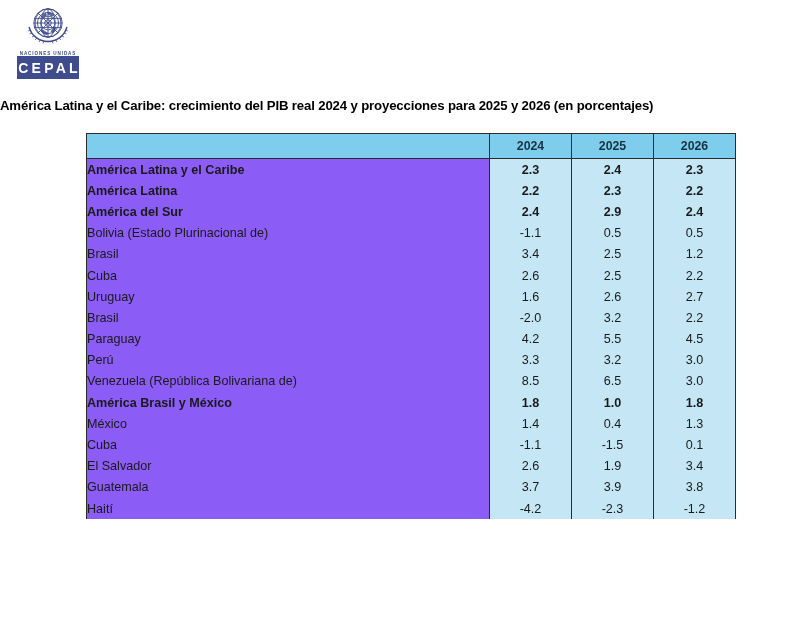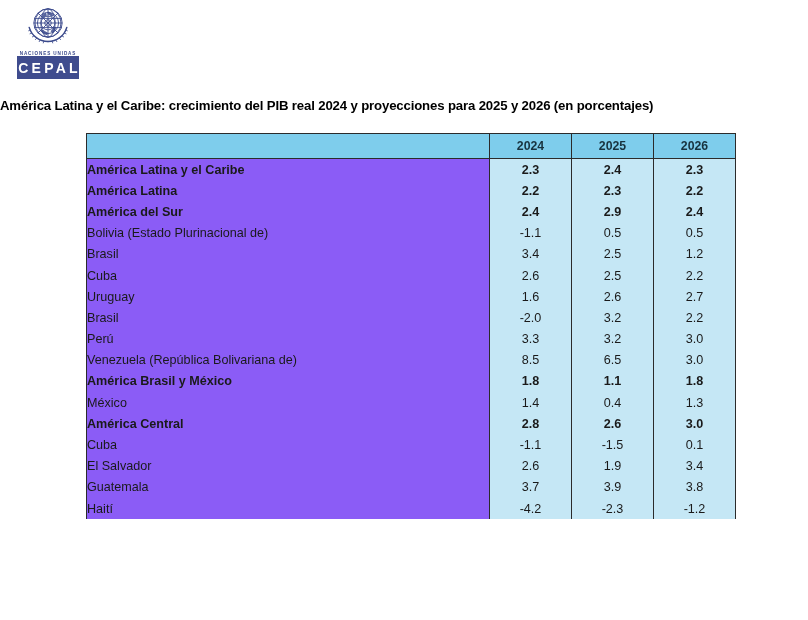--- a/index.html
+++ b/index.html
@@ -250,50 +250,50 @@
           <td class="val-col">2.6</td>
           <td class="val-col last">2.7</td>
         </tr>
         <tr class="data-row">
           <td class="name-col ind3">Brasil</td>
           <td class="val-col">-2.0</td>
           <td class="val-col">3.2</td>
           <td class="val-col last">2.2</td>
         </tr>
         <tr class="data-row">
+          <td class="name-col ind3">Paraguay</td>
+          <td class="val-col">4.2</td>
+          <td class="val-col">5.5</td>
+          <td class="val-col last">4.5</td>
+        </tr>
+        <tr class="data-row">
           <td class="name-col ind3">Perú</td>
           <td class="val-col">3.3</td>
           <td class="val-col">3.2</td>
           <td class="val-col last">3.0</td>
         </tr>
         <tr class="data-row">
           <td class="name-col ind3">Venezuela (República Bolivariana de)</td>
           <td class="val-col">8.5</td>
           <td class="val-col">6.5</td>
           <td class="val-col last">3.0</td>
         </tr>
         <tr class="data-row">
           <td class="name-col ind2 bold">América Brasil y México</td>
           <td class="val-col bold">1.8</td>
-          <td class="val-col bold">1.1</td>
+          <td class="val-col bold">1.0</td>
           <td class="val-col last bold">1.8</td>
         </tr>
         <tr class="data-row">
           <td class="name-col ind3">México</td>
           <td class="val-col">1.4</td>
           <td class="val-col">0.4</td>
           <td class="val-col last">1.3</td>
         </tr>
         <tr class="data-row">
-          <td class="name-col ind2 bold">América Central</td>
-          <td class="val-col bold">2.8</td>
-          <td class="val-col bold">2.6</td>
-          <td class="val-col last bold">3.0</td>
-        </tr>
-        <tr class="data-row">
           <td class="name-col ind3">Cuba</td>
           <td class="val-col">-1.1</td>
           <td class="val-col">-1.5</td>
           <td class="val-col last">0.1</td>
         </tr>
         <tr class="data-row">
           <td class="name-col ind3">El Salvador</td>
           <td class="val-col">2.6</td>
           <td class="val-col">1.9</td>
           <td class="val-col last">3.4</td>

